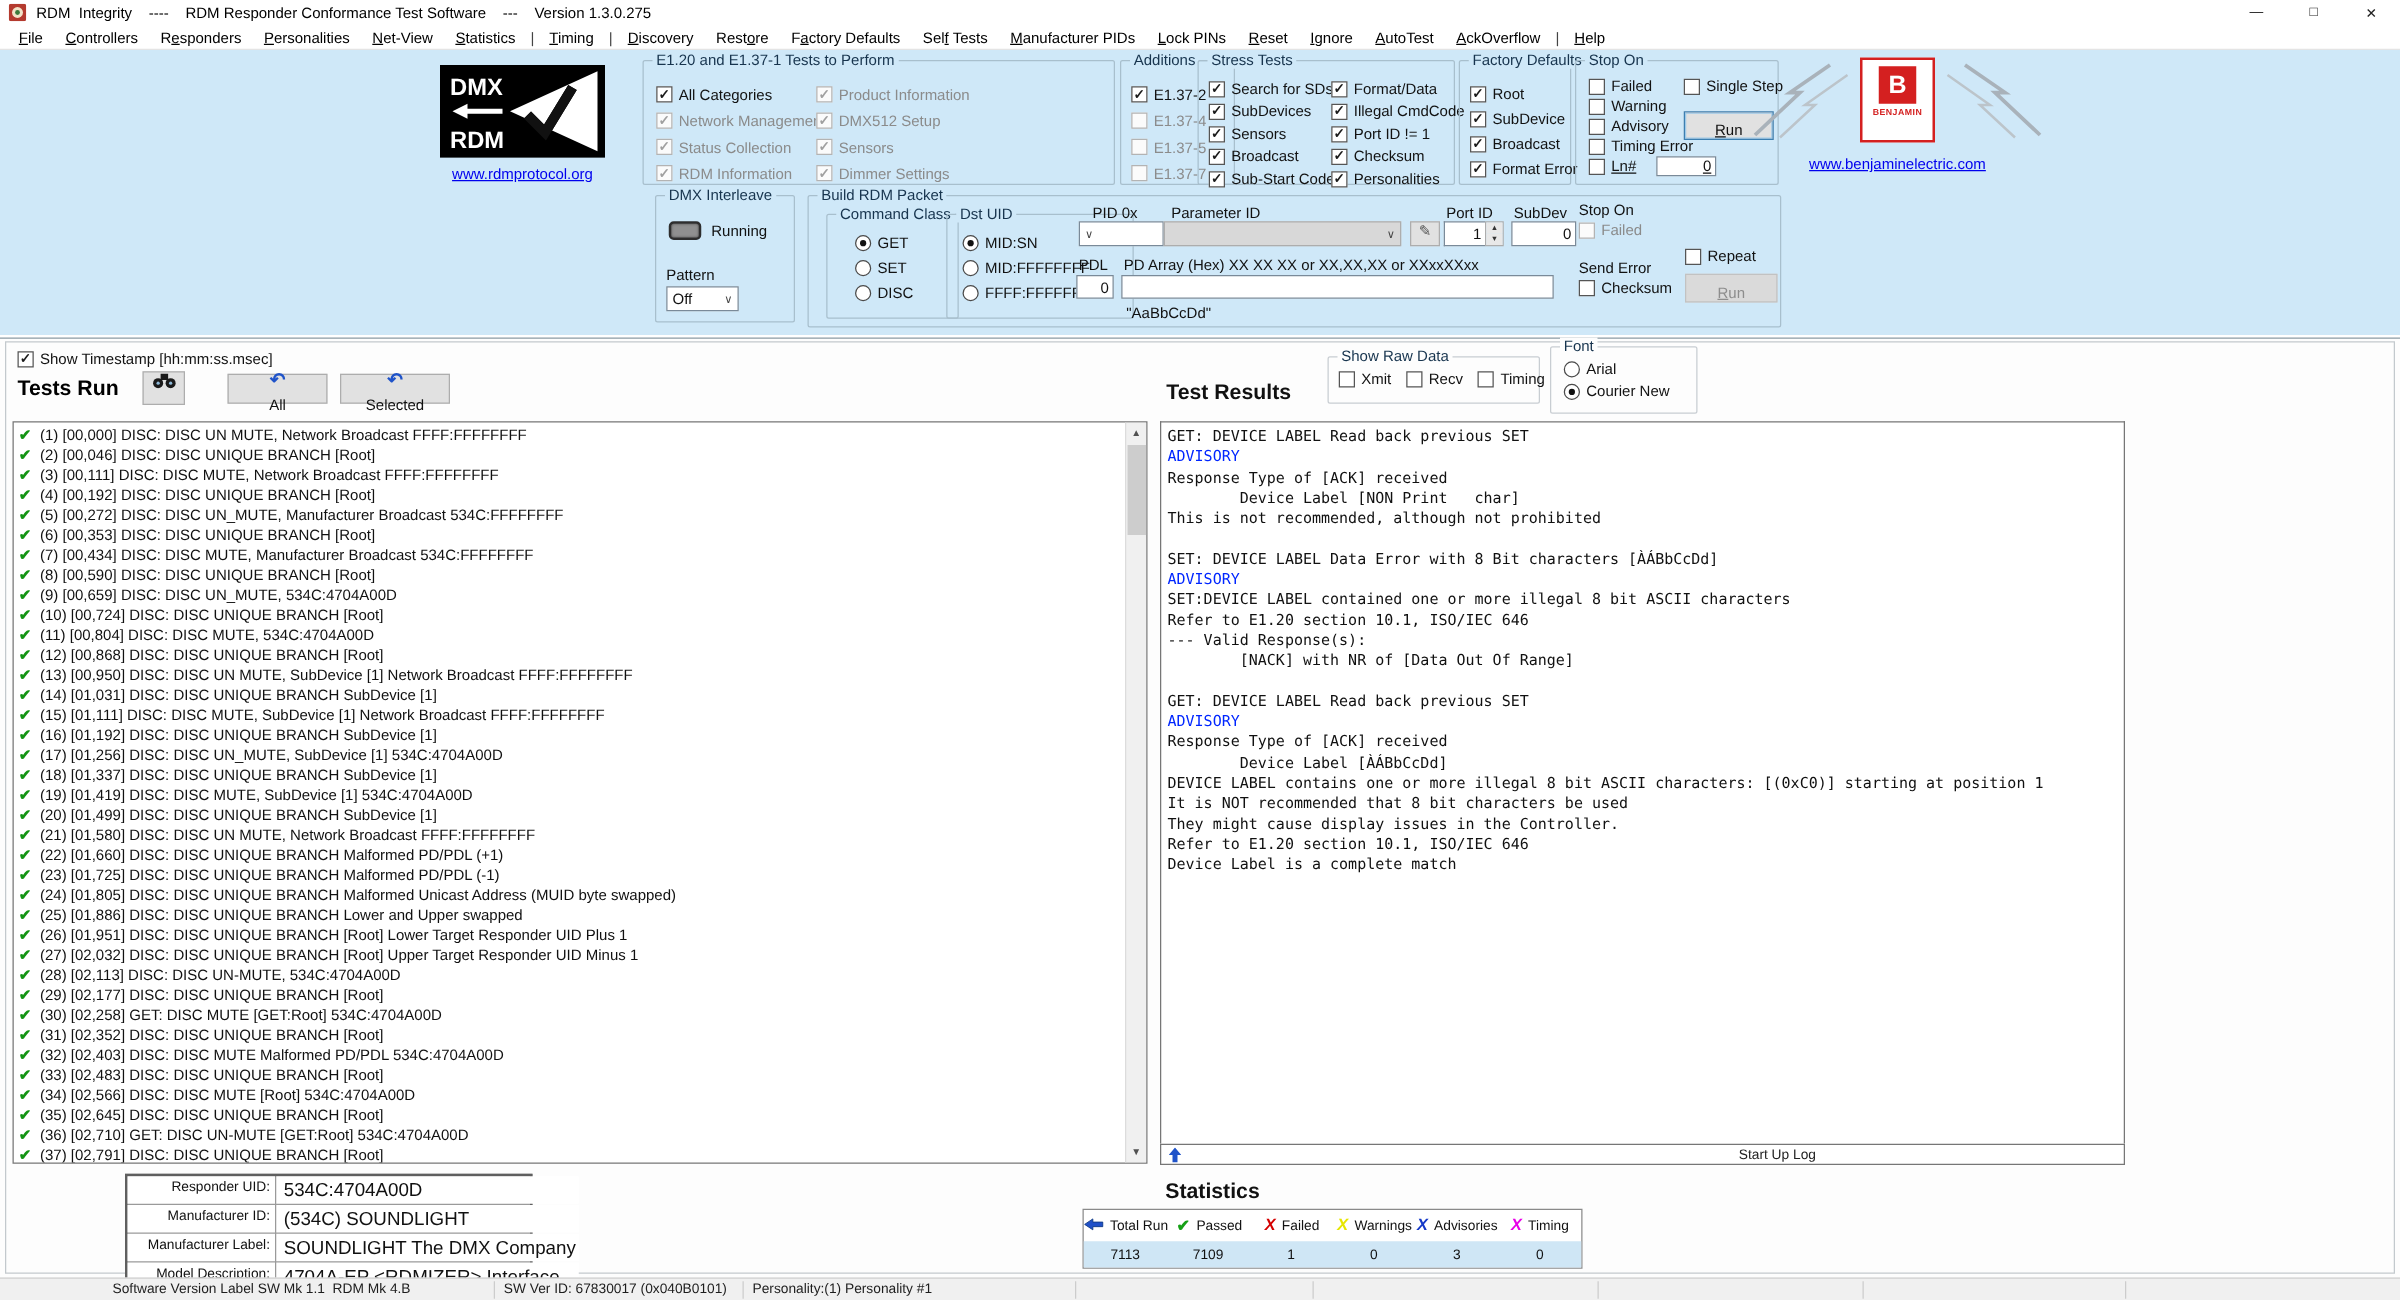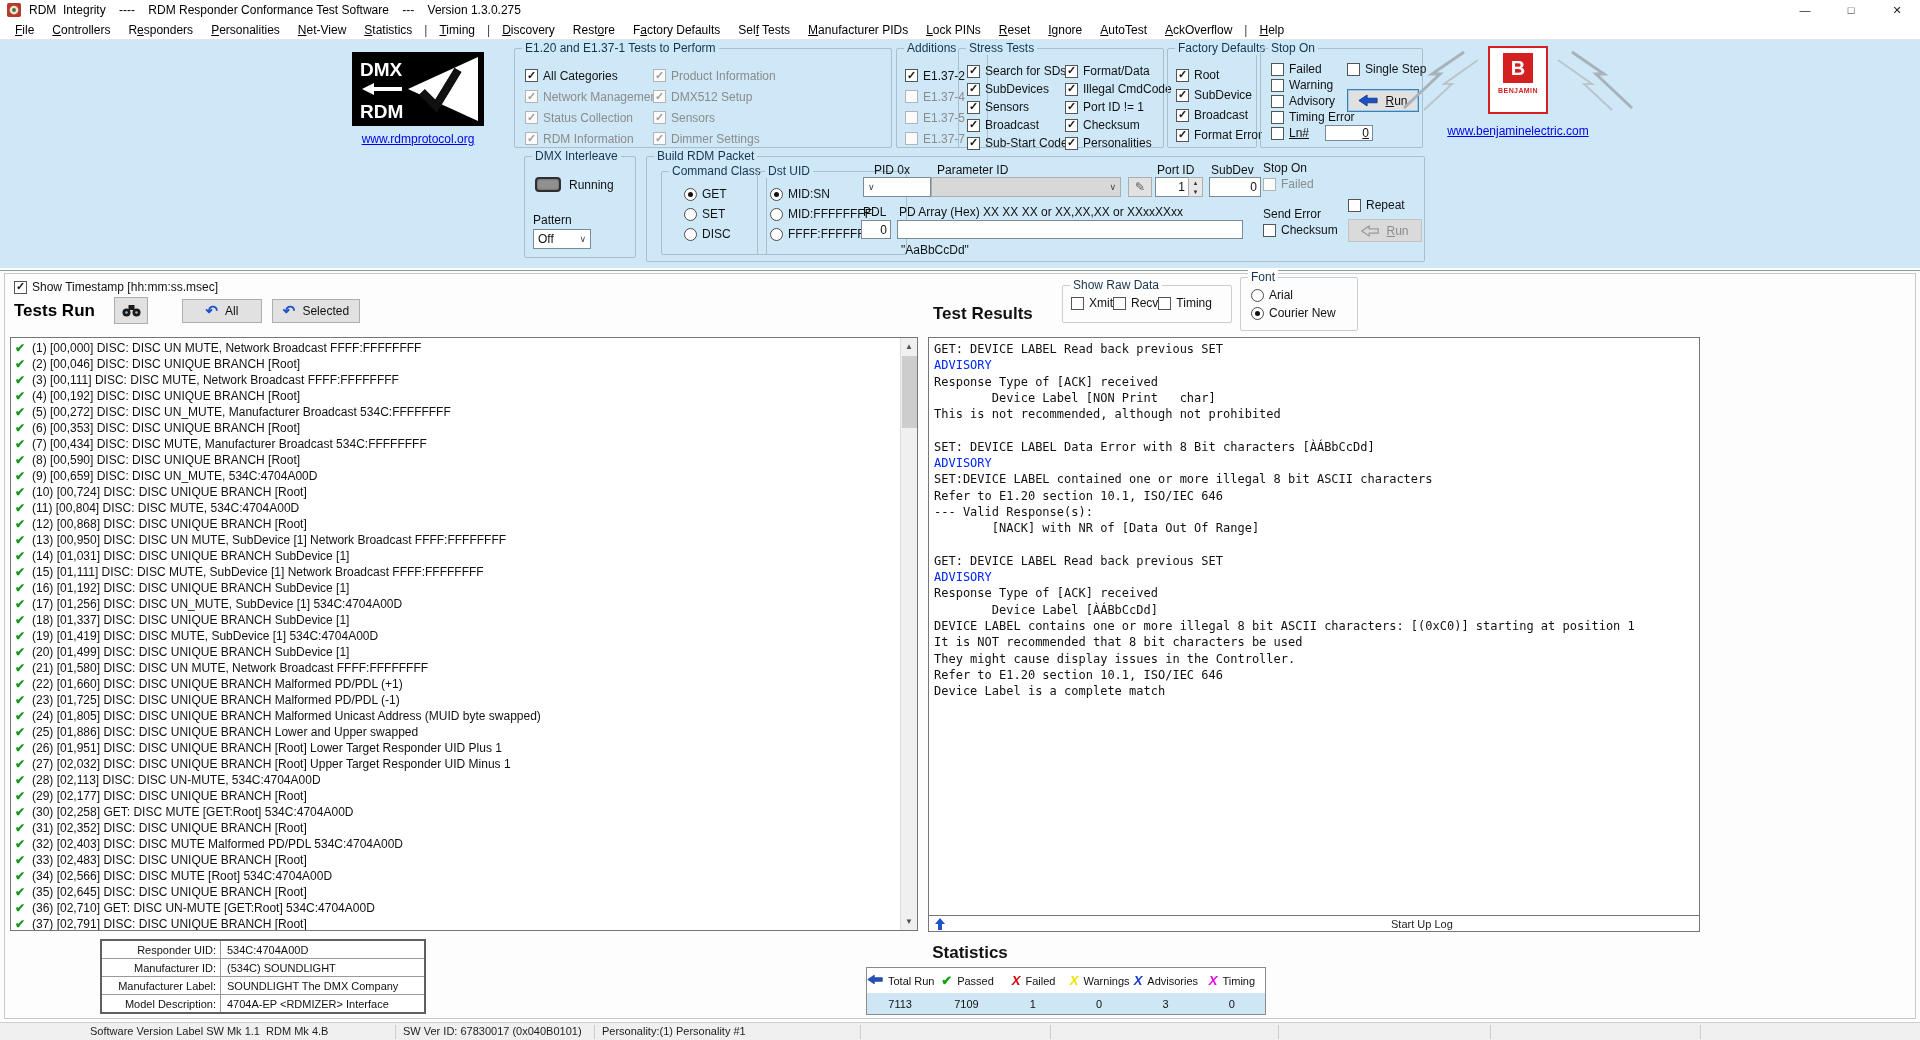--- a/index.html
+++ b/index.html
@@ -118,21 +118,21 @@
   #pdarray-label { position:absolute; left:252px; top:48px; white-space:nowrap; }
   #pdarray-input { position:absolute; left:250px; top:63px; width:346px; height:19px;
                    background:#fff; border:1px solid #7a8a99; font-size:12px; padding:0 3px; }
   #sample-label { position:absolute; left:254px; top:86px; font-size:12px; }
   #senderror-label { position:absolute; left:616px; top:50px; font-size:12px; }
   #checksum2 { position:absolute; left:616px; top:65px; }
   #repeat-cb { position:absolute; left:701px; top:40px; }
   #btn-run-bottom { position:absolute; left:701px; top:62px; width:74px; height:23px; }
 
   .btn { background:#e1e1e1; border:1px solid #adadad; display:flex; align-items:center;
-         justify-content:center; gap:7px; font-size:12px; color:#111; }
+         justify-content:flex-start; gap:7px; font-size:12px; color:#111;flex-direction:column; }
   .btn.default { border:1px solid #3c7fb1; box-shadow:inset 0 0 0 1px #9ec9e8; }
   .btn.disabled { background:#dadada; border-color:#c2c2c2; color:#8d8d8d; }
   .refresh-ico { color:#1f53c9; font-weight:bold; font-size:15px; line-height:10px; }
 
   
   #main { position:absolute; left:0; top:270px; width:1920px; height:752px; background:#fdfdfd;
           border-top:1px solid #8a9aa4; }
   #panel-outline { position:absolute; left:4px; top:2px; width:1912px; height:746px;
                    border:1px solid #c3c9cd; pointer-events:none; }
   #ts-check { position:absolute; left:14px; top:8px; }
@@ -147,40 +147,40 @@
   .ic-check { color:#149414; font-weight:bold; font-size:12px; width:14px; text-align:center; }
   .vscroll { position:absolute; right:0; top:0; bottom:0; width:17px; background:#f0f0f0;
              border-left:1px solid #dcdcdc; }
   .sb-btn { height:17px; display:flex; align-items:center; justify-content:center; font-size:8px; color:#505050; }
   .sb-btn.bottom { position:absolute; bottom:0; left:0; right:0; }
   .sb-thumb { position:absolute; left:1px; top:18px; width:15px; height:72px; background:#cdcdcd; }
 
   .group-white { border:1px solid #c8cdd2; }
   .group-white > .gtitle { background:#fdfdfd; color:#17344e; }
   #g-showraw { position:absolute; left:1062px; top:14px; width:170px; height:38px; }
-  #showraw-items { position:absolute; left:8px; top:10px; display:flex; }
+  #showraw-items { position:absolute; left:8px; top:10px; display:flex; gap:12px; }
   #g-font { position:absolute; left:1240px; top:6px; width:118px; height:54px; }
   #font-opts { position:absolute; left:10px; top:8px; }
   .rows-18r .rb-row { height:18px; }
 
   #test-results-title { position:absolute; left:933px; top:33px; font-size:17px; font-weight:bold; }
   #results-box { position:absolute; left:928px; top:66px; width:772px; height:578px; background:#fff;
                  border:1px solid #767676; border-bottom:none; padding:4px 0 0 5px; overflow:hidden; }
   .res-line { height:16.3px; white-space:pre; font-family:"DejaVu Sans Mono","Liberation Mono",monospace;
               font-size:12px; color:#111; }
   .res-line.advisory { color:#0026ff; }
   #results-footer { position:absolute; left:928px; top:644px; width:772px; height:17px; background:#fff;
                     border:1px solid #767676; display:flex; align-items:center; }
   #footer-arrow { margin-left:6px; }
   #footer-text { position:absolute; left:462px; font-size:11px; color:#222; }
 
   #info-box { position:absolute; left:100px; top:668px; width:326px; border:2px solid #5f5f5f;
               display:grid; grid-template-columns:118px 1fr; background:#9a9a9a; grid-gap:1px; }
   .info-label { background:#fff; font-size:11px; text-align:right; padding:3px 4px 2px 2px; white-space:nowrap; }
-  .info-value { background:#fff; font-size:11px; padding:3px 2px 2px 6px; white-space:nowrap; }
+  .info-value { background:#fff; font-size:15px; padding:3px 2px 2px 6px; white-space:nowrap; }
 
   #stats-title { position:absolute; left:880px; top:672px; width:180px; text-align:center;
                  font-size:17px; font-weight:bold; }
   #stats-table { position:absolute; left:866px; top:696px; width:400px; border:1px solid #8a8a8a; background:#fff; }
   #stats-head { display:grid; grid-template-columns:repeat(6,1fr); height:25px; }
   .stat-h { display:flex; align-items:center; justify-content:center; gap:5px; font-size:11px; white-space:nowrap; }
   #stats-vals { display:grid; grid-template-columns:repeat(6,1fr); height:21px; background:#cfe6f5; }
   .stat-v { display:flex; align-items:center; justify-content:center; font-size:11px; }
   .ic-x { font-weight:bold; font-style:italic; font-size:13px; line-height:11px; }
   .x-red { color:#d40000; } .x-yellow { color:#e6e600; } .x-blue { color:#1539c8; } .x-mag { color:#e800e8; }

